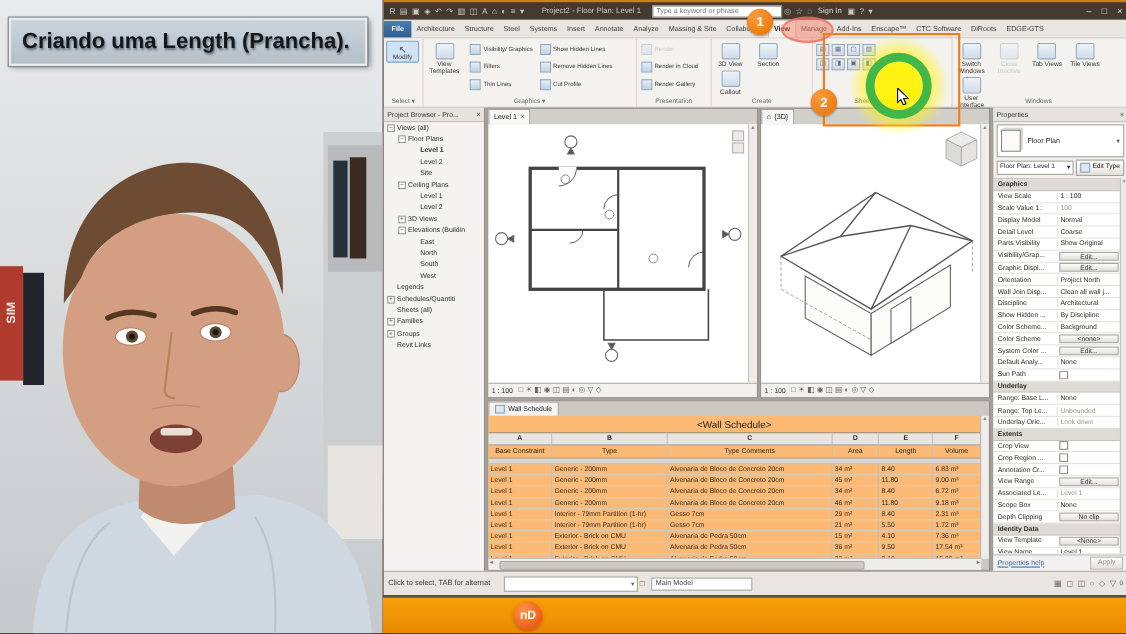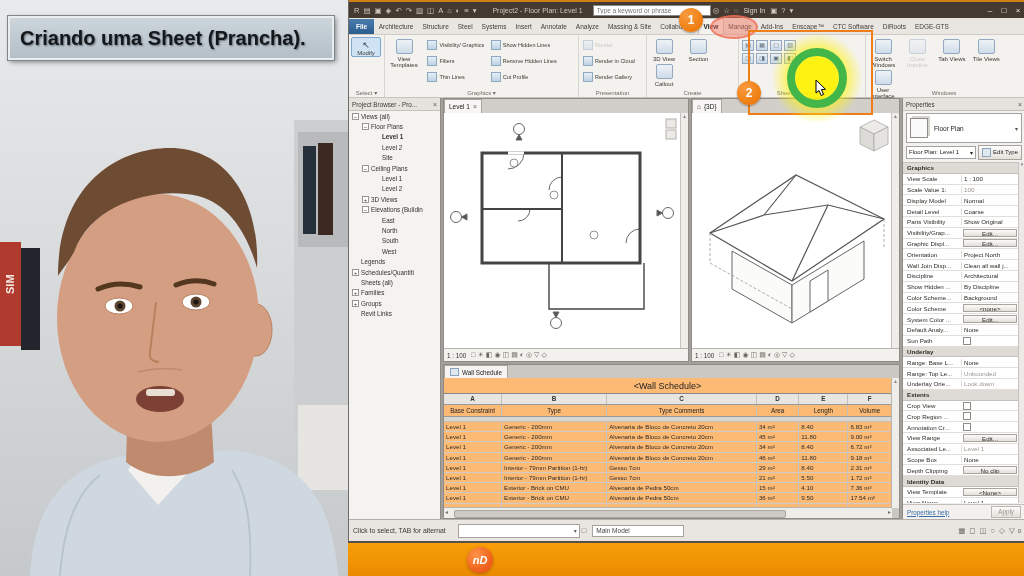--- a/index.html
+++ b/index.html
@@ -140,21 +140,21 @@
     display:flex;align-items:center;padding:0 4px;box-sizing:border-box;font-size:6.8px;color:#3a3631;}
   .ws-drop{width:120px;height:12px;background:#fff;border:1px solid #a6a29c;margin-left:12px;display:flex;align-items:center;}
   .ws-drop span{margin-left:auto;font-size:6px;color:#666;padding-right:2px;}
   .st-ic{margin:0 2px;font-size:7.5px;color:#6b675f;}
   .mm-box{width:92px;height:12px;background:#fff;border:1px solid #a6a29c;font-size:6.5px;color:#444;
     display:flex;align-items:center;padding-left:3px;box-sizing:border-box;margin-left:4px;}
   .st-right{margin-left:auto;display:flex;align-items:center;}
   .st-right .cnt{font-size:6px;color:#555;margin-left:1px;}
   
   #footer{position:absolute;left:348px;top:541px;width:676px;height:36px;
-    background:linear-gradient(#f89e08,#e98a02);border-top:2px solid #57504a;box-sizing:border-box;font-style:italic;}
+    background:linear-gradient(#f89e08,#e98a02);border-top:2px solid #57504a;box-sizing:border-box;}
   #ndlogo{position:absolute;left:119px;top:4px;width:26px;height:26px;border-radius:50%;
     background:radial-gradient(circle at 35% 30%,#ff9346,#ee5d19 70%);display:flex;align-items:center;justify-content:center;
     color:#fff;font-weight:bold;font-size:11px;box-shadow:0 1px 3px rgba(120,60,0,.5);}
   
   .co{position:absolute;z-index:60;}
   .badge{width:24px;height:24px;border-radius:50%;background:radial-gradient(circle at 35% 30%,#f99b3f,#ee7d10 70%);
     color:#fff;font-weight:bold;font-size:12px;display:flex;align-items:center;justify-content:center;
     box-shadow:0 1px 2px rgba(0,0,0,.35);}
   #co-ellipse{left:361px;top:15px;width:48px;height:24px;border-radius:50%;
     background:rgba(244,120,96,.45);border:2px solid rgba(240,110,85,.75);box-sizing:border-box;}
@@ -202,21 +202,21 @@
       <ellipse cx="196" cy="302" rx="14" ry="8" fill="#fff" stroke="#b9805f" stroke-width="1"></ellipse>
       <circle cx="196" cy="302" r="5.5" fill="#5d4630"></circle>
         <circle cx="196" cy="302" r="2.6" fill="#1d1510"></circle>
       <path d="M156,302 L150,352 Q148,361 159,362" stroke="#b9805f" stroke-width="2" fill="none"></path>
       <path d="M138,372 Q160,366 182,370" stroke="#c08a6f" stroke-width="1.5" fill="none"></path>
       <ellipse cx="160" cy="399" rx="24" ry="13" fill="#7c4034"></ellipse>
       <rect x="146" y="389" width="29" height="7" rx="3" fill="#e9ded2"></rect>
     </svg>
   </div>
   <div id="title-overlay">
-    <span>Criando uma Sheet (Prancha).</span>
+    <span>Criando uma Length (Prancha).</span>
   </div>
 
   <div id="revit">
 
     <div class="rv-top">
       <div class="qat">
 
           <span class="qg ic-revit-logo">R</span>
 
           <span class="qg ic-file-menu">▤</span>

